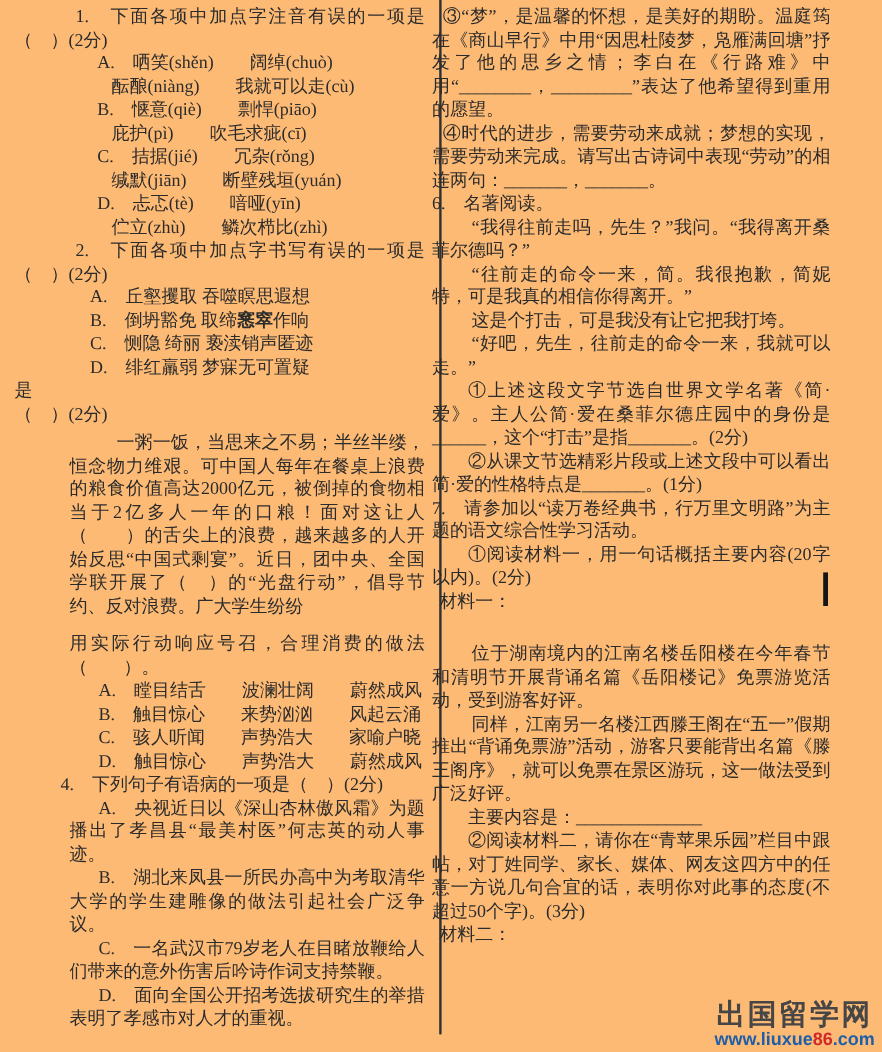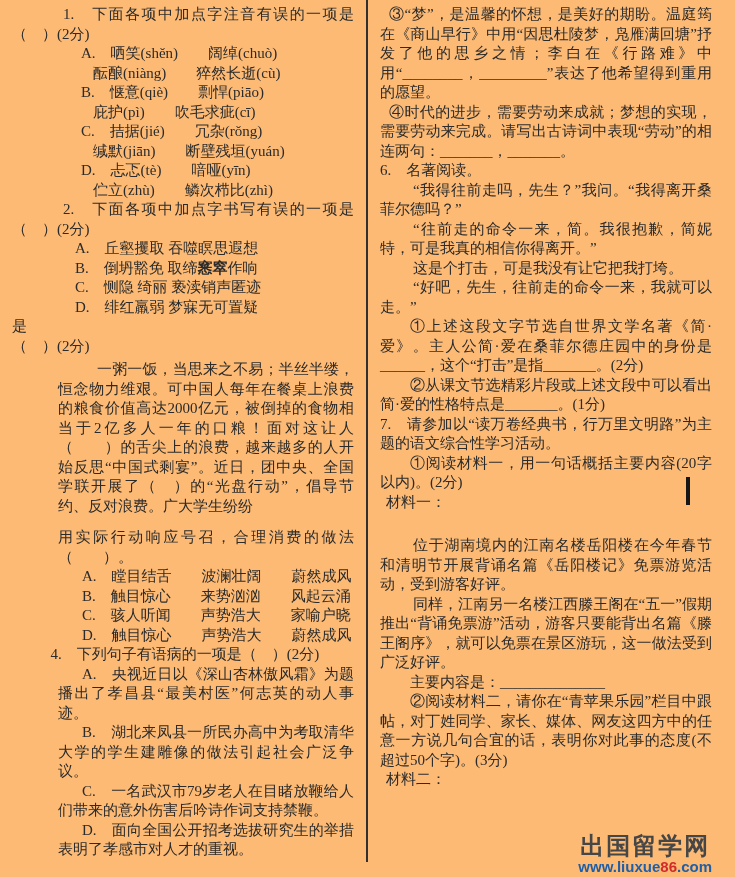--- a/index.html
+++ b/index.html
@@ -9,21 +9,21 @@
     background:#fdba74;
     overflow:hidden;
     font-family:"Liberation Serif","DejaVu Serif",serif;
     color:#2b2b2b;
     font-size:15px;
     line-height:19.5px;
   }
   .col p{margin:0;text-align:justify;}
   .divider{position:absolute;left:366px;top:0;width:2px;height:862px;background:#303030;}
   .left-col{position:absolute;left:12px;top:5px;width:342px;}
-  .right-col{position:absolute;left:380px;top:5px;width:332px;}
+  .right-col{position:absolute;left:360px;top:5px;width:332px;}
   .block2{margin-left:46px;margin-top:4px;width:296px;}
   
   .l-q{text-indent:3.4em;}
   .l-opt{text-indent:4.6em;}
   .l-opt2{text-indent:5.4em;}
   .l-optB{text-indent:4.2em;}
   .l-flush{text-indent:0;}
   
   .b2-para{text-indent:2.6em;}
   .b2-q{text-indent:-0.5em;}
@@ -32,36 +32,36 @@
   .r-p34{text-indent:0.6em;}
   .r-dlg{text-indent:2.2em;}
   .r-sub{text-indent:2em;}
   .r-q{text-indent:0;}
   .r-lbl{text-indent:0.4em;}
   .gapL{height:12px;}
   .gapR{height:24px;}
   .bold{font-weight:700;}
   .cursor-bar{position:absolute;left:686px;top:477px;width:4px;height:28px;background:#161616;}
   .watermark{
-    position:absolute;right:23px;bottom:2px;text-align:center;
+    position:absolute;right:6px;bottom:2px;text-align:center;
     font-family:"Liberation Sans","DejaVu Sans",sans-serif;
   }
   .wm-site{font-size:24px;line-height:26px;font-weight:bold;color:#464646;letter-spacing:2px;}
   .wm-url{font-size:15px;line-height:16px;font-weight:bold;color:#1f5fa8;}
   .wm-url .red{color:#cf2b2b;}
 </style>
 </head>
 <body>
 
 <div class="page">
 
   <div class="col left-col">
     <p class="l-q">1.　下面各项中加点字注音有误的一项是（　）(2分)</p>
     <p class="l-opt">A.　哂笑(shěn)　　阔绰(chuò)</p>
-    <p class="l-opt2">酝酿(niàng)　　猝然长逝(cù)</p>
+    <p class="l-opt2">酝酿(niàng)　　我就可以走(cù)</p>
     <p class="l-opt">B.　惬意(qiè)　　剽悍(piāo)</p>
     <p class="l-opt2">庇护(pì)　　吹毛求疵(cī)</p>
     <p class="l-opt">C.　拮据(jié)　　冗杂(rǒng)</p>
     <p class="l-opt2">缄默(jiān)　　断壁残垣(yuán)</p>
     <p class="l-opt">D.　忐忑(tè)　　喑哑(yīn)</p>
     <p class="l-opt2">伫立(zhù)　　鳞次栉比(zhì)</p>
     <p class="l-q">2.　下面各项中加点字书写有误的一项是（　）(2分)</p>
     <p class="l-optB">A.　丘壑攫取 吞噬瞑思遐想</p>
     <p class="l-optB"><span>B.　倒坍豁免 取缔</span><span class="bold">窸窣</span><span>作响</span></p>
     <p class="l-optB">C.　恻隐 绮丽 亵渎销声匿迹</p>

